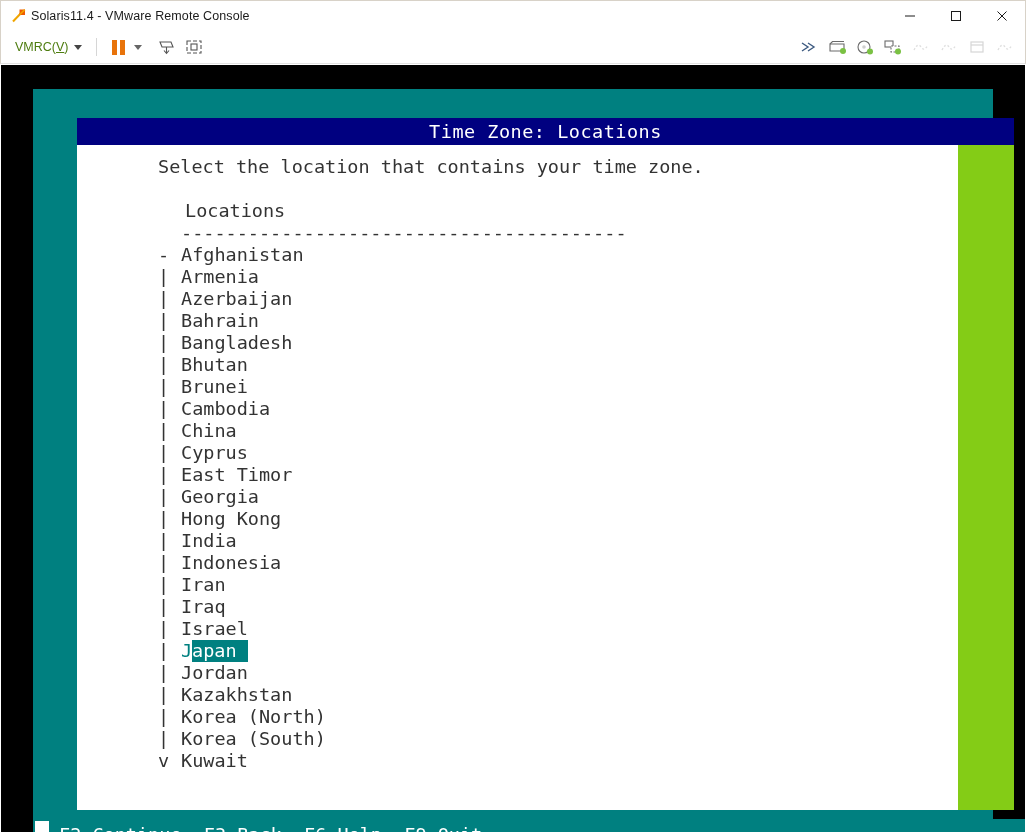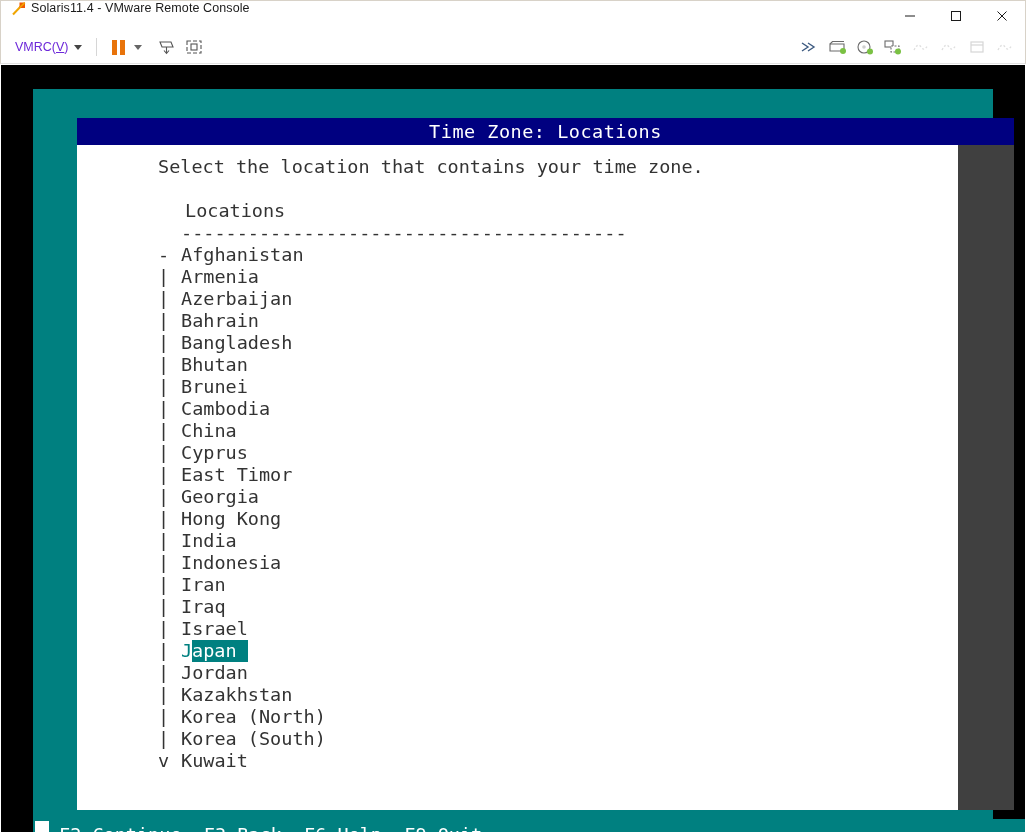--- a/index.html
+++ b/index.html
@@ -22,21 +22,21 @@
   
   .titlebar {
     position: absolute;
     left: 0; top: 0;
     width: 1026px; height: 31px;
     background: #ffffff;
     border-top: 1px solid #d8d2c8;
     border-left: 1px solid #d8d2c8;
     border-right: 1px solid #d8d2c8;
     display: flex;
-    align-items: flex-start;
+    align-items: center;
   }
   .tb-icon {
     width: 30px;
     display: flex;
     align-items: center;
     justify-content: center;
     padding-left: 6px;
   }
   .tb-title {
     font-size: 12.5px;
@@ -64,21 +64,21 @@
     border-bottom: 1px solid #e2e2e2;
     display: flex;
     align-items: center;
   }
   .vmrc-menu {
     display: flex; align-items: center;
     gap: 6px;
     padding: 0 8px 0 14px;
     height: 26px;
     font-size: 12.5px;
-    color: #6d28d9;
+    color: #4d7c0f;
   }
   .vmrc-menu u { text-decoration: underline; }
   .caret {
     width: 0; height: 0;
     border-left: 4px solid transparent;
     border-right: 4px solid transparent;
     border-top: 5px solid #444;
   }
   .tb-sep {
     width: 1px; height: 18px;
@@ -127,21 +127,21 @@
     left: 32px; top: 24px;
     width: 960px; height: 730px;
     background: #008080;
   }
 
   
   .panel {
     position: absolute;
     left: 44px; top: 29px;
     width: 937px; height: 692px;
-    background: #404040;
+    background: #84cc16;
   }
 
   
   .panel-title {
     position: absolute;
     left: 0; top: 0;
     width: 937px; height: 27px;
     background: #000080;
     color: #ffffff;
     display: flex;

